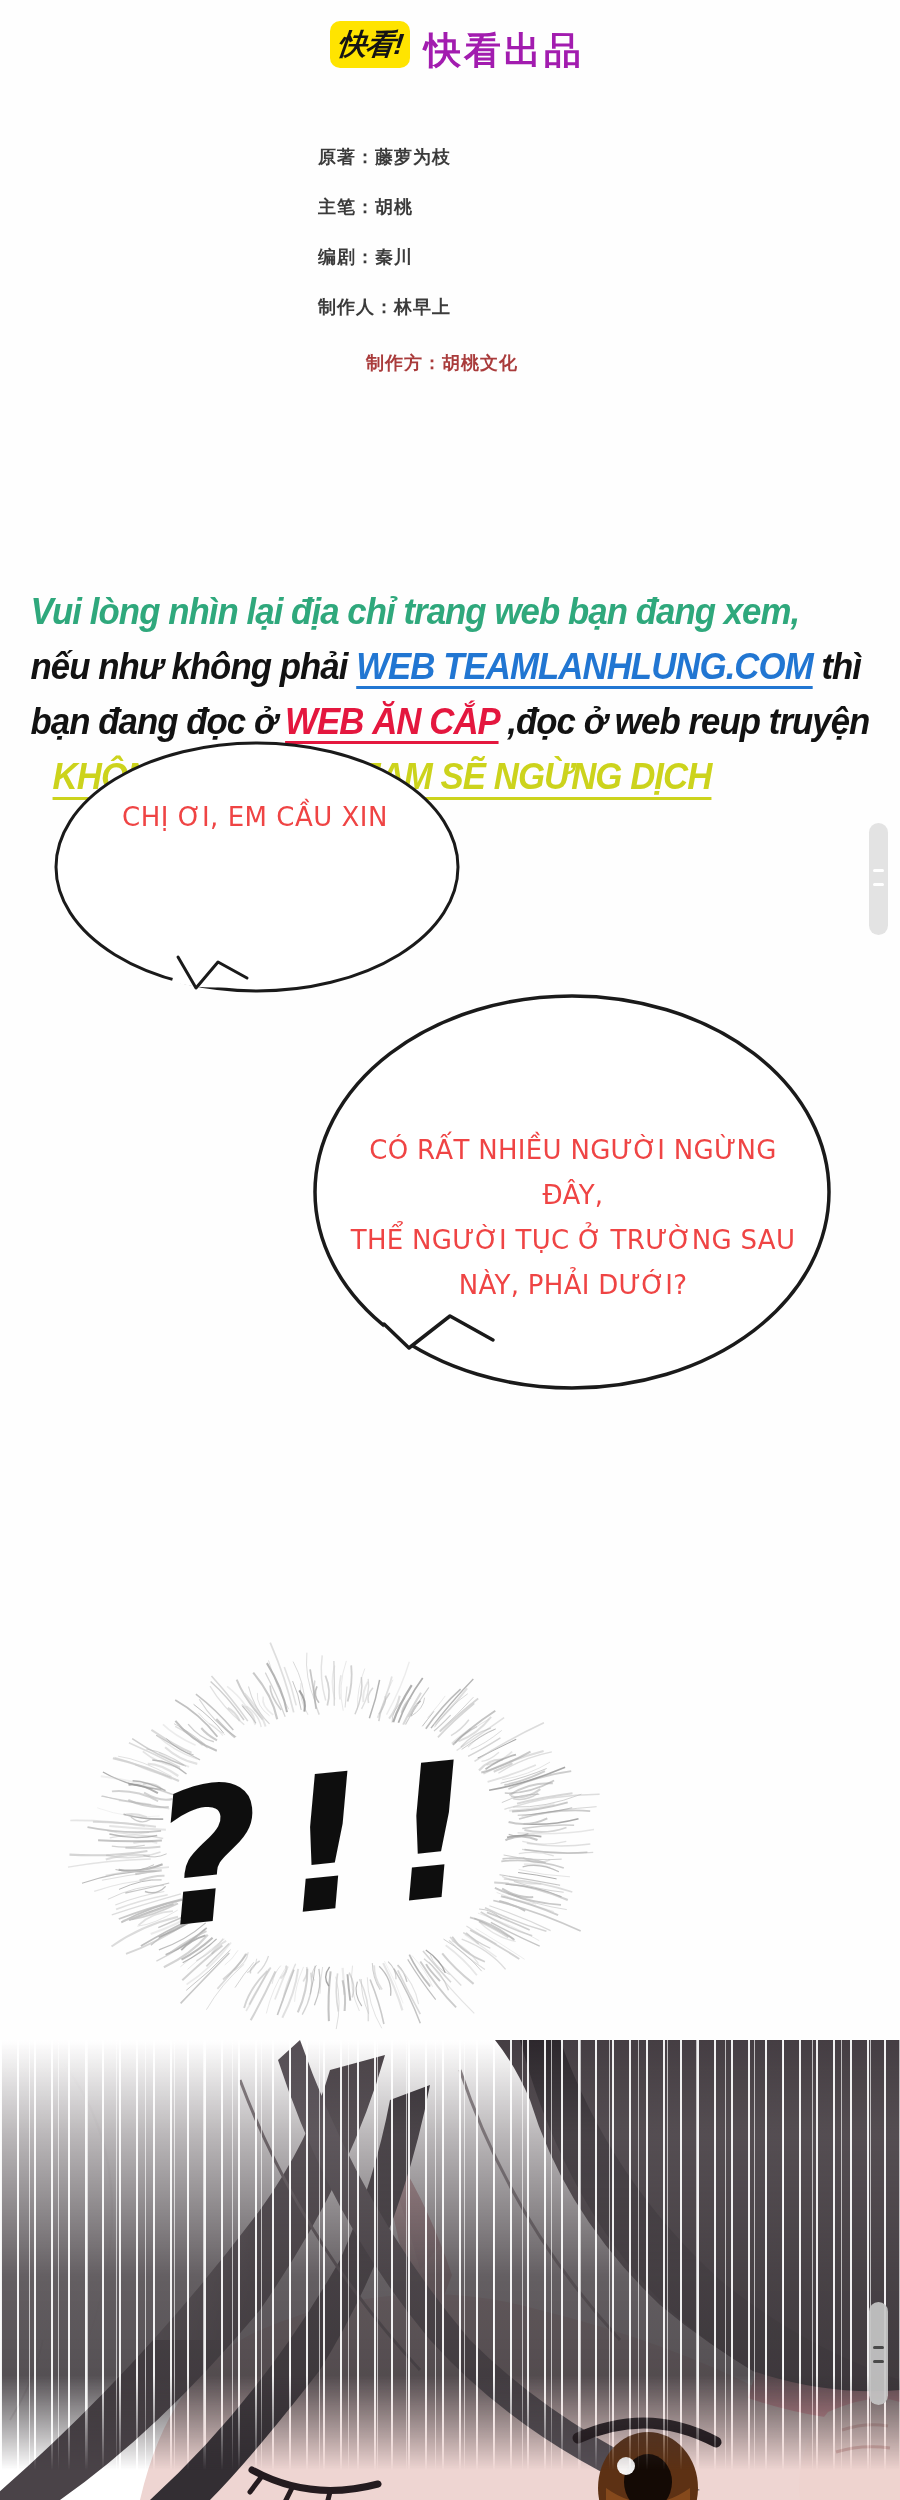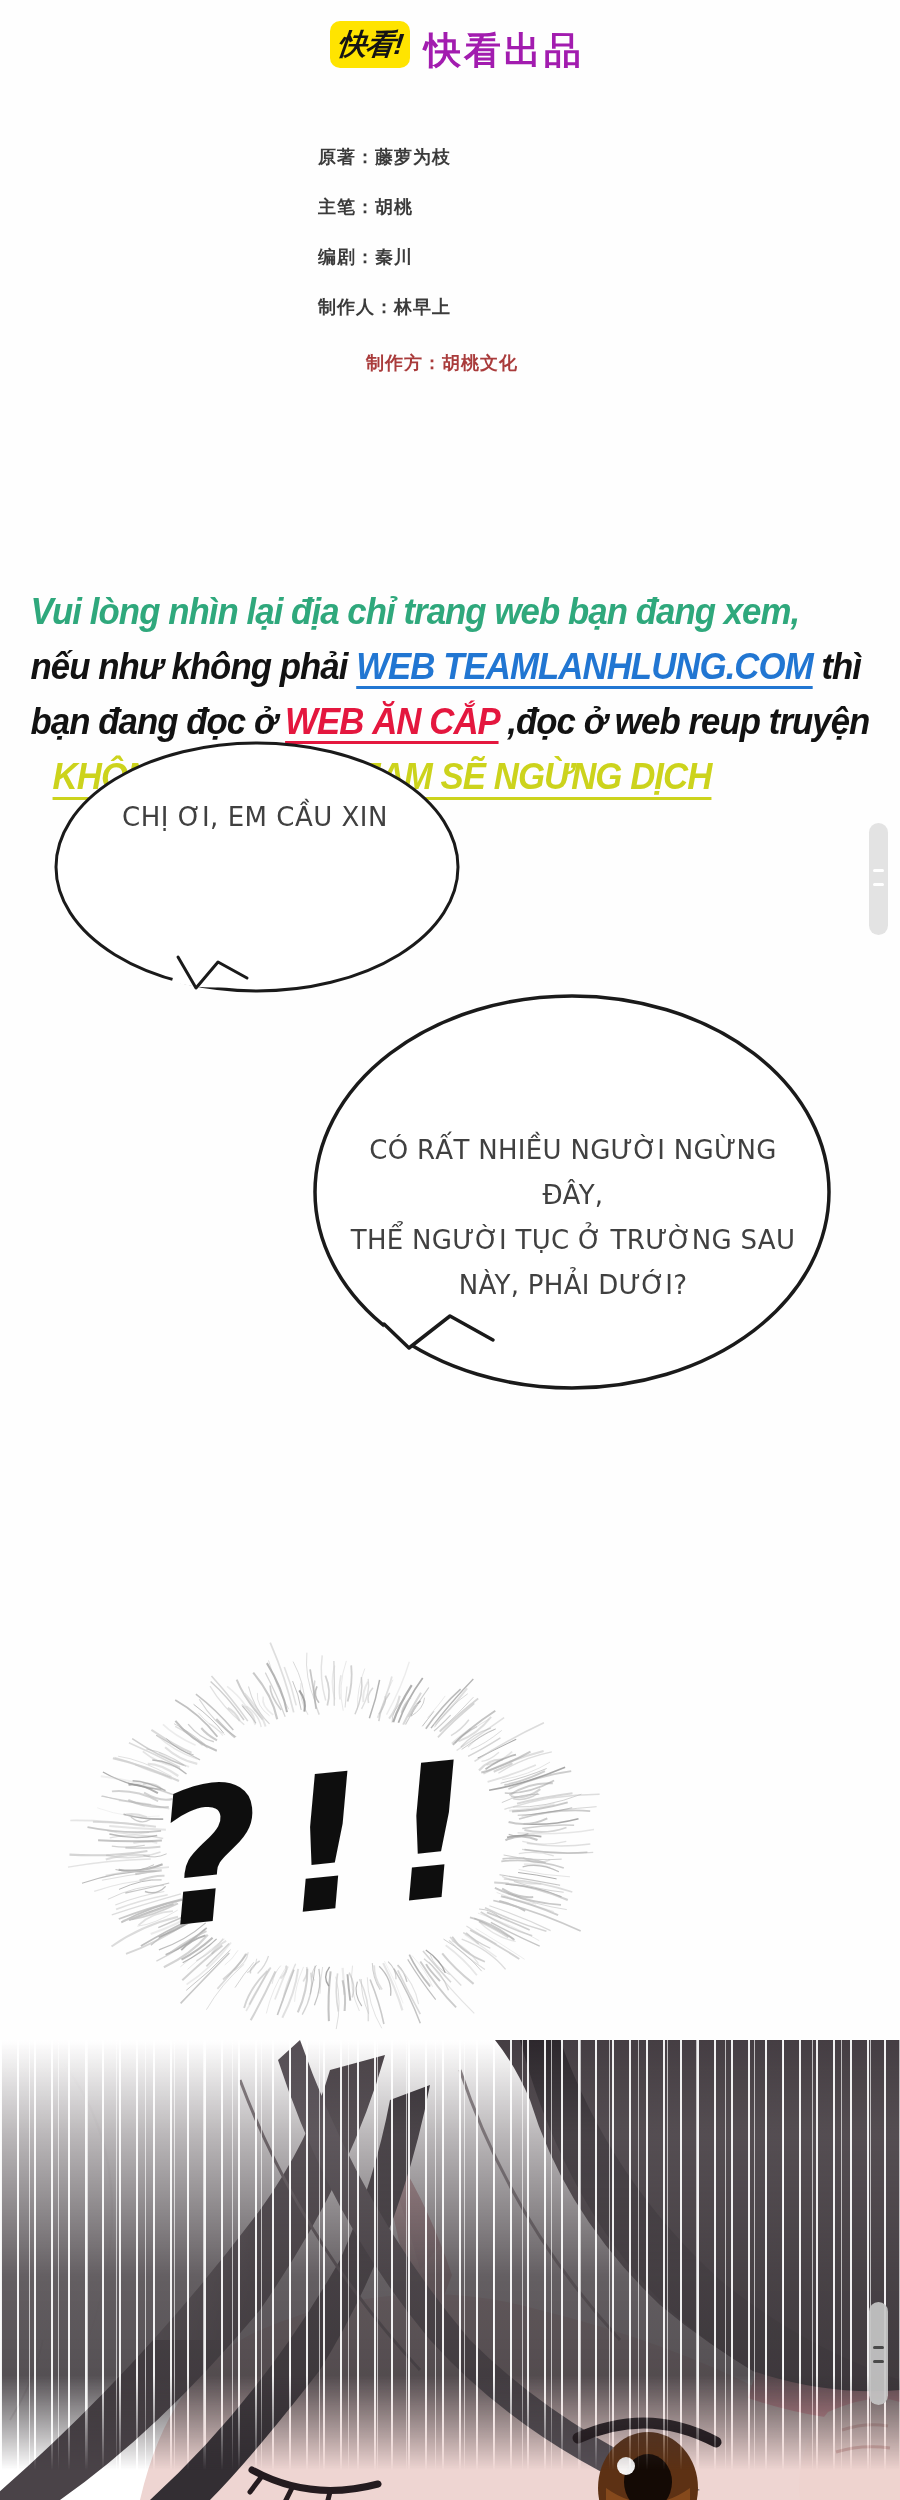--- a/index.html
+++ b/index.html
@@ -25,21 +25,21 @@
   .warning{position:absolute;left:8px;top:576px;width:748px;text-align:center;margin-top:8px;}
   .warn-line{font-weight:bold;font-style:italic;font-size:37px;line-height:55px;letter-spacing:-1px;
              color:#121212;transform:scaleX(.94);white-space:nowrap;}
   .warn-green{color:#2fa87c;}
   .warn-link{color:#2176d2;text-decoration:underline;text-decoration-thickness:3px;text-underline-offset:7px;}
   .warn-red{color:#e4173e;text-decoration:underline;text-decoration-thickness:3px;text-underline-offset:7px;}
   .warn-yellow{color:#ccd31c;text-decoration:underline;text-decoration-thickness:3px;text-underline-offset:8px;}
 
   
   .bubble-svg{position:absolute;}
-  .bubble-text{position:absolute;text-align:center;color:#404040;font-family:"DejaVu Sans", sans-serif;}
+  .bubble-text{position:absolute;text-align:center;color:#ef4444;font-family:"DejaVu Sans", sans-serif;}
   .b1-text{left:85px;top:797px;width:340px;font-size:26px;line-height:41px;letter-spacing:.5px;}
   .b2-text{left:348px;top:1128px;width:450px;font-size:26px;line-height:45px;letter-spacing:.3px;}
 
   
   .scroll-handle{position:absolute;left:869px;width:19px;border-radius:10px;}
   .scroll-handle .grip{position:absolute;left:4px;width:11px;height:3px;border-radius:2px;}
   .handle-top{top:823px;height:112px;background:#e3e3e3;}
   .handle-top .grip{background:#ffffff;}
   .handle-top .grip.g1{top:46px;} .handle-top .grip.g2{top:60px;}
   .handle-bottom{top:2302px;height:103px;background:rgba(198,198,198,.92);}

